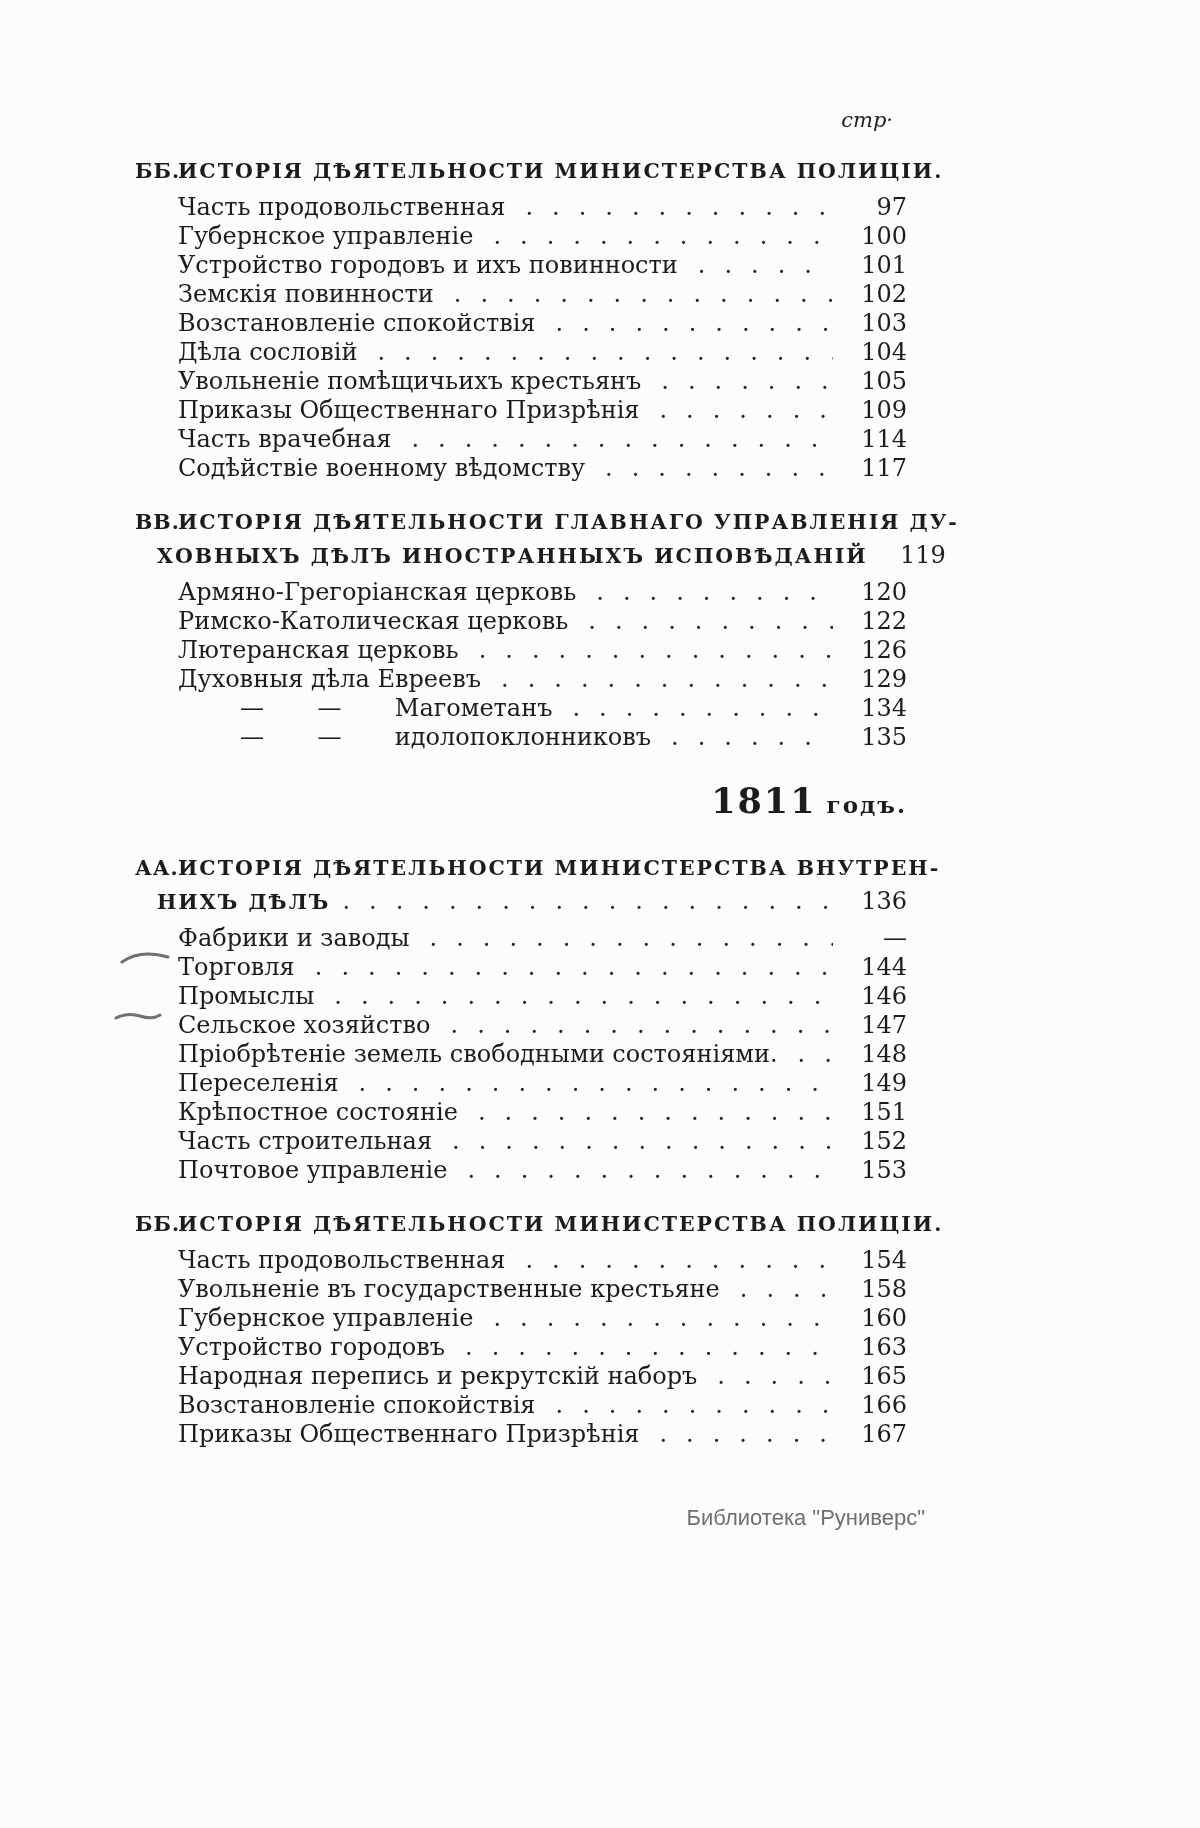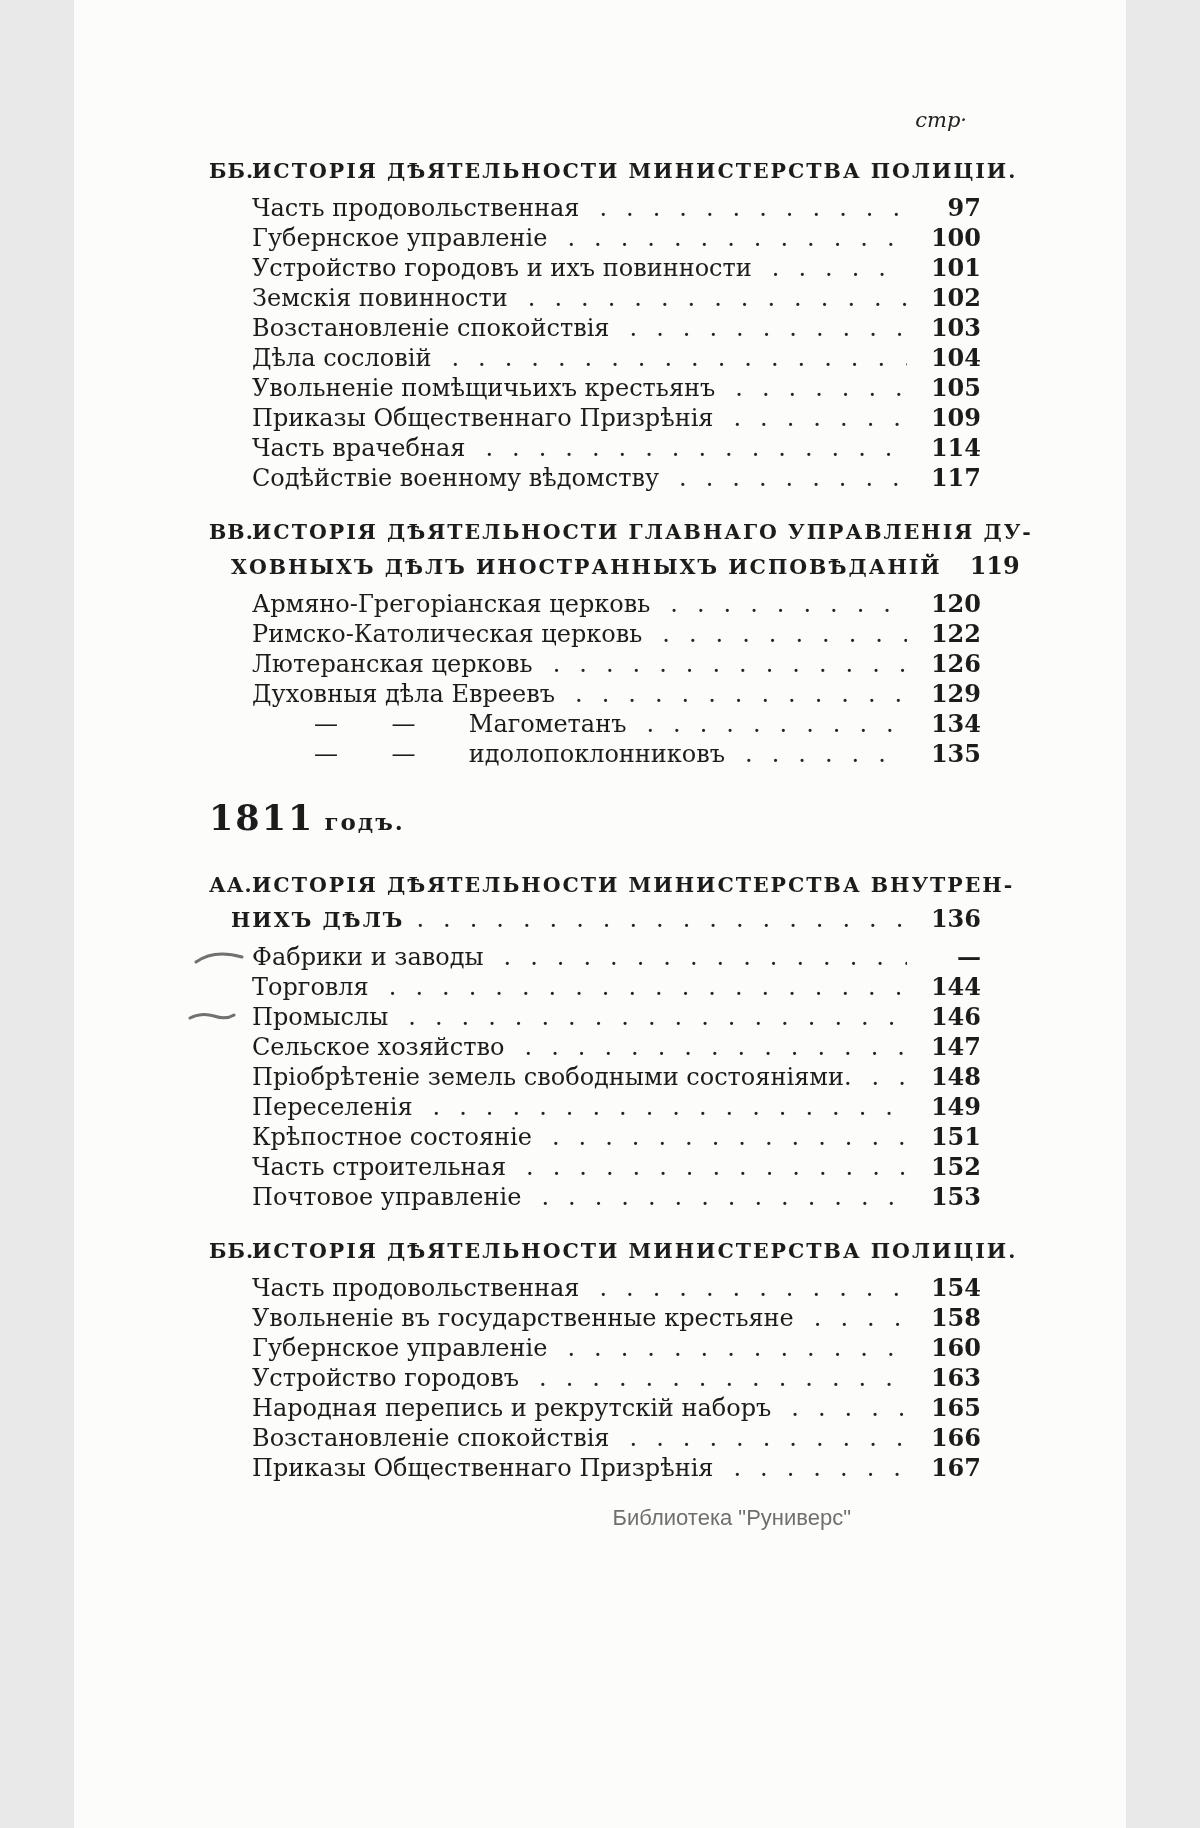--- a/index.html
+++ b/index.html
@@ -1,18 +1,18 @@
 <!DOCTYPE html>
 <html><head>
 <meta charset="utf-8">
 <style>
   html, body { margin: 0; padding: 0; background: #e9e9e9; }
   .page {
     position: relative;
-    width: 1052px;
+    width: 1200px;
     height: 1828px;
     margin: 0 auto;
     background: #fcfcfa;
     overflow: hidden;
     color: #1c1c1c;
     font-family: "DejaVu Serif", "Liberation Serif", serif;
   }
   .content {
     position: absolute;
     left: 135px;
@@ -60,24 +60,24 @@
     margin-left: 12px;
     font-weight: 400;
     font-size: 24px;
     color: #222;
   }
   .entry-page {
     flex: none;
     width: 66px;
     text-align: right;
     font-size: 24px;
-    font-weight: 700;
+    font-weight: 400;
     letter-spacing: 0;
   }
-  .year-heading { text-align: left; margin: 28px 0 12px; line-height: 42px; }
+  .year-heading { text-align: right; margin: 28px 0 12px; line-height: 42px; }
   .year-number { font-weight: 700; font-size: 35px; letter-spacing: 2px; }
   .year-word { font-weight: 700; font-size: 23px; letter-spacing: 2px; margin-left: 10px; }
   .watermark {
     position: absolute;
     top: 1505px;
     right: 275px;
     font-family: "Liberation Sans", sans-serif;
     font-size: 22px;
     color: #6f6f6f;
   }

